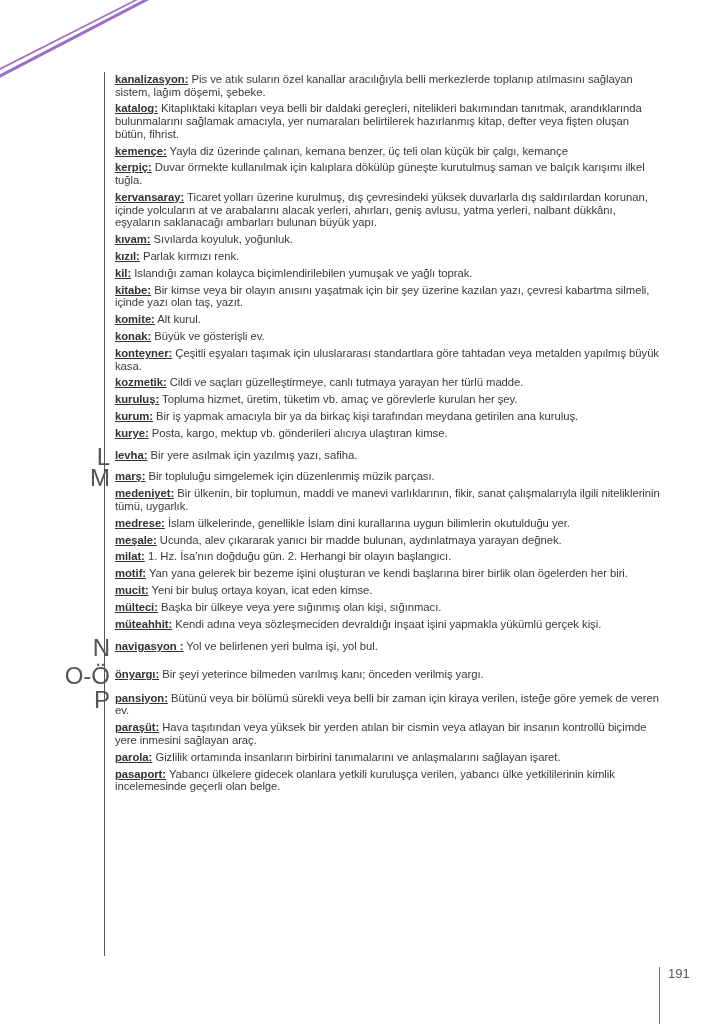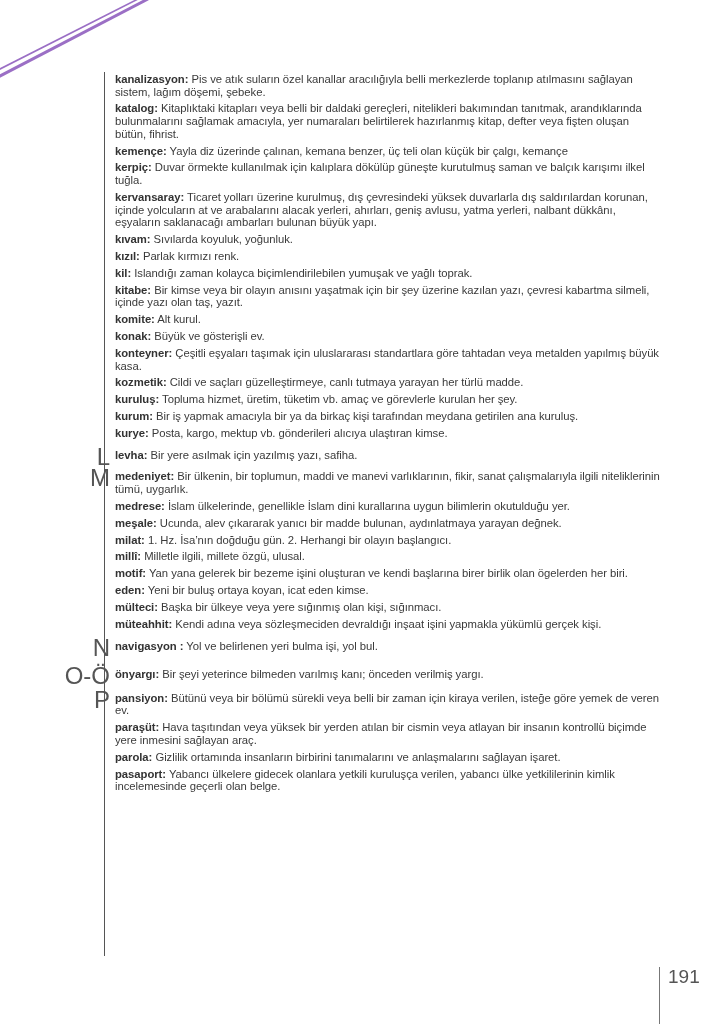--- a/index.html
+++ b/index.html
@@ -10,28 +10,28 @@
   }
   .stripes { position: absolute; left: 0; top: 0; width: 160px; height: 90px; }
   .rule { position: absolute; left: 104px; top: 72px; width: 1px; height: 884px; background: #555; }
   .content { position: absolute; left: 115px; top: 73px; width: 548px; }
   .section { position: relative; }
   .letter {
     position: absolute; right: 553px; top: -6px;
     font-size: 24px; color: #555; white-space: nowrap; font-weight: normal;
   }
   .entry { font-size: 11.3px; line-height: 12.6px; margin: 0 0 4.3px 0; letter-spacing: -0.05px; }
-  .term { font-weight: bold; color: #333; }
+  .term { font-weight: bold; color: #333; text-decoration: underline; }
   .gap-L { margin-top: 9px; }
   .gap-M { margin-top: 9px; }
   .gap-N { margin-top: 9px; }
   .gap-O { margin-top: 16px; }
   .gap-P { margin-top: 11px; }
   .page-rule { position: absolute; left: 659px; top: 967px; width: 1px; height: 57px; background: #777; }
-  .page-num { position: absolute; left: 668px; top: 966px; font-size: 19px; color: #555; }
+  .page-num { position: absolute; left: 668px; top: 966px; font-size: 13px; color: #555; }
 </style>
 </head>
 <body>
 
 <svg class="stripes" viewBox="0 0 160 90">
   <line x1="-2" y1="70" x2="140" y2="-2" stroke="#9b6fc5" stroke-width="1.6"></line>
   <line x1="-2" y1="77" x2="148" y2="-1" stroke="#9b6fc5" stroke-width="3"></line>
 </svg>
 
 <div class="rule"></div>
@@ -54,27 +54,27 @@
       <p class="entry"><span class="term">kuruluş:</span><span> Topluma hizmet, üretim, tüketim vb. amaç ve görevlerle kurulan her şey.</span></p>
       <p class="entry"><span class="term">kurum:</span><span> Bir iş yapmak amacıyla bir ya da birkaç kişi tarafından meydana getirilen ana kuruluş.</span></p>
       <p class="entry"><span class="term">kurye:</span><span> Posta, kargo, mektup vb. gönderileri alıcıya ulaştıran kimse.</span></p>
     </div>
     <div class="section gap-L">
       <div class="letter">L</div>
       <p class="entry"><span class="term">levha:</span><span> Bir yere asılmak için yazılmış yazı, safiha.</span></p>
     </div>
     <div class="section gap-M">
       <div class="letter">M</div>
+      <p class="entry"><span class="term">marş:</span><span>  Bir topluluğu simgelemek için düzenlenmiş müzik parçası.</span></p>
       <p class="entry"><span class="term">medeniyet:</span><span> Bir ülkenin, bir toplumun, maddi ve manevi varlıklarının, fikir, sanat çalışmalarıyla ilgili niteliklerinin tümü, uygarlık.</span></p>
       <p class="entry"><span class="term">medrese:</span><span> İslam ülkelerinde, genellikle İslam dini kurallarına uygun bilimlerin okutulduğu yer.</span></p>
       <p class="entry"><span class="term">meşale:</span><span> Ucunda, alev çıkararak yanıcı bir madde bulunan, aydınlatmaya yarayan değnek.</span></p>
       <p class="entry"><span class="term">milat:</span><span> 1. Hz. İsa’nın doğduğu gün. 2. Herhangi bir olayın başlangıcı.</span></p>
-      <p class="entry"><span class="term">millî:</span><span> Milletle ilgili, millete özgü, ulusal.</span></p>
       <p class="entry"><span class="term">motif:</span><span> Yan yana gelerek bir bezeme işini oluşturan ve kendi başlarına birer birlik olan ögelerden her biri.</span></p>
-      <p class="entry"><span class="term">eden:</span><span> Yeni bir buluş ortaya koyan, icat eden kimse.</span></p>
+      <p class="entry"><span class="term">mucit:</span><span> Yeni bir buluş ortaya koyan, icat eden kimse.</span></p>
       <p class="entry"><span class="term">mülteci:</span><span> Başka bir ülkeye veya yere sığınmış olan kişi, sığınmacı.</span></p>
       <p class="entry"><span class="term">müteahhit:</span><span> Kendi adına veya sözleşmeciden devraldığı inşaat işini yapmakla yükümlü gerçek kişi.</span></p>
     </div>
     <div class="section gap-N">
       <div class="letter">N</div>
       <p class="entry"><span class="term">navigasyon :</span><span> Yol ve belirlenen yeri bulma işi, yol bul.</span></p>
     </div>
     <div class="section gap-O">
       <div class="letter">O-Ö</div>
       <p class="entry"><span class="term">önyargı:</span><span> Bir şeyi yeterince bilmeden varılmış kanı; önceden verilmiş yargı.</span></p>

